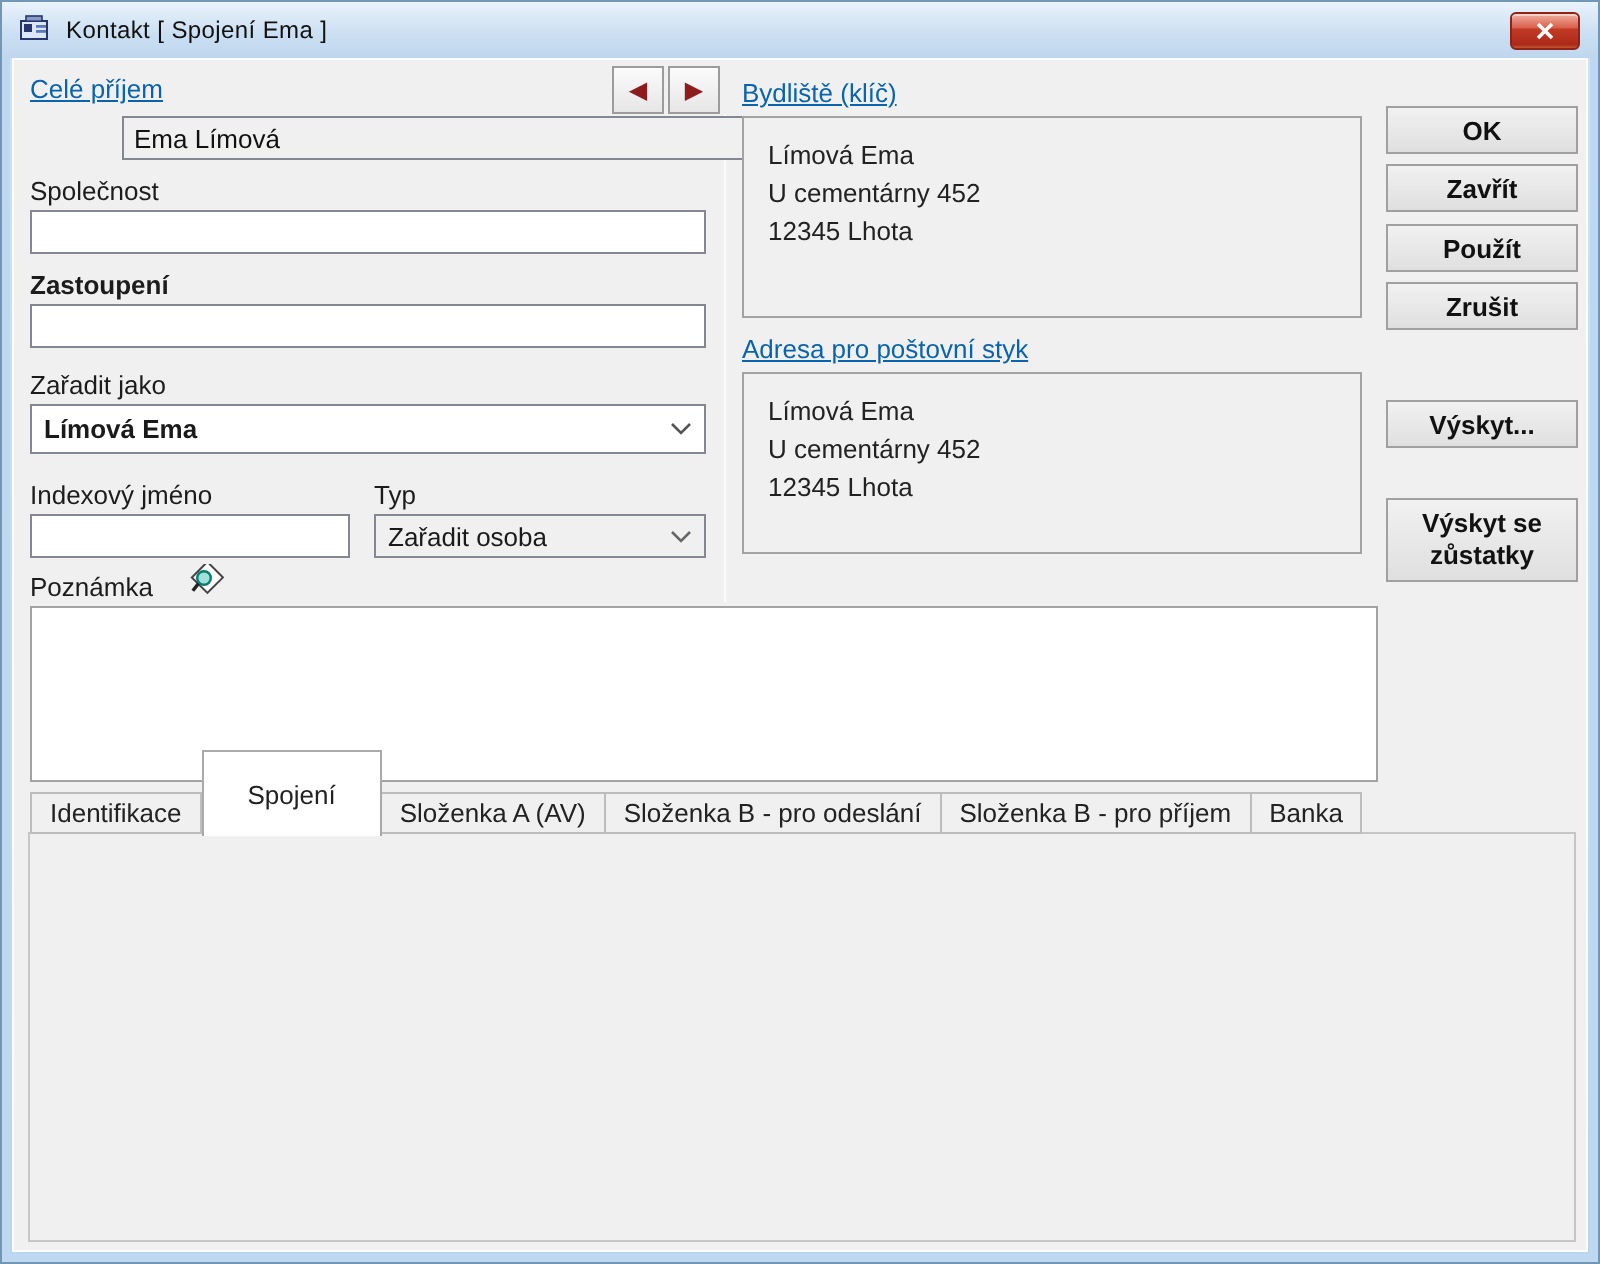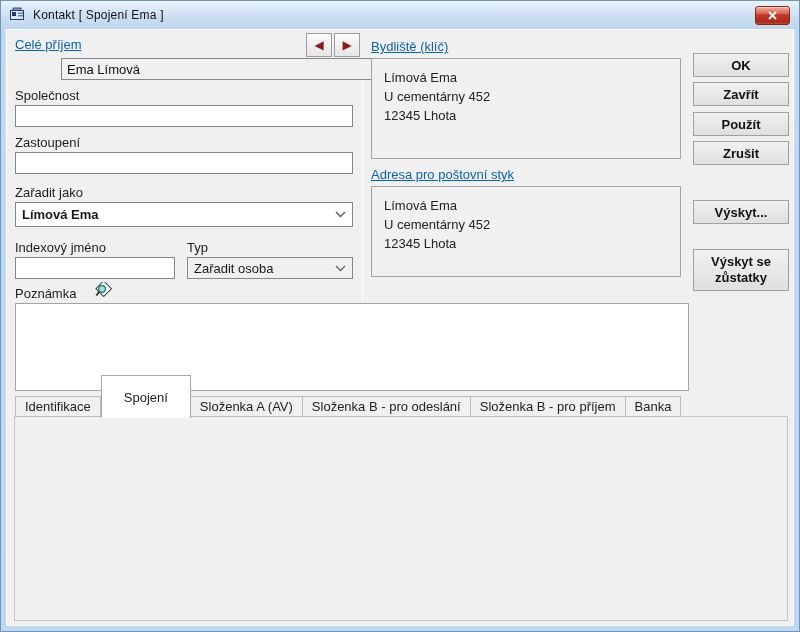--- a/index.html
+++ b/index.html
@@ -133,21 +133,21 @@
   </div>
   <div class="abs navbtn" style="left:333px; top:32px;">
     <span>▶</span>
   </div>
 
   <input class="abs tbox readonly" style="left: 14px; top: 57px; width: 338px; margin-left: 46px;" value="Ema Límová">
 
   <span class="abs lbl" style="left:14px; top:87px;">Společnost</span>
   <input class="abs tbox" style="left: 14px; top: 104px; width: 338px;" value="">
 
-  <span class="abs lbl" style="left:14px; top:134px;">Zastoupení</span>
+  <span class="abs lbl" style="left:14px; top:134px;font-weight:bold;">Zastoupení</span>
   <input class="abs tbox" style="left: 14px; top: 151px; width: 338px;" value="">
 
   <span class="abs lbl" style="left:14px; top:184px;">Zařadit jako</span>
   <div class="abs combo boldval" style="left:14px; top:201px; width:338px; height:25px;">
     <span class="val">Límová Ema</span>
     <svg width="11" height="7" viewBox="0 0 11 7">
       <polyline points="1,1 5.5,5.5 10,1" fill="none" stroke="#555" stroke-width="1.3"></polyline>
     </svg>
   </div>
 

